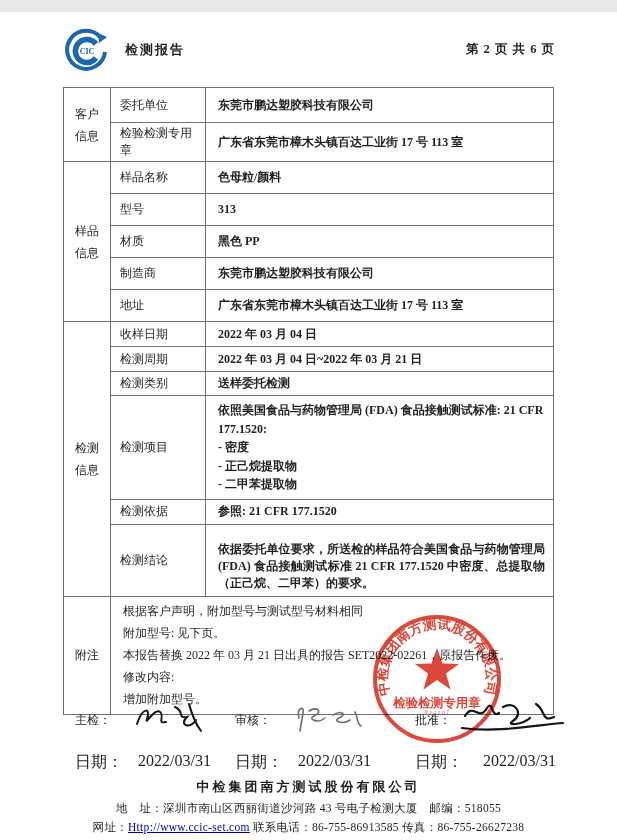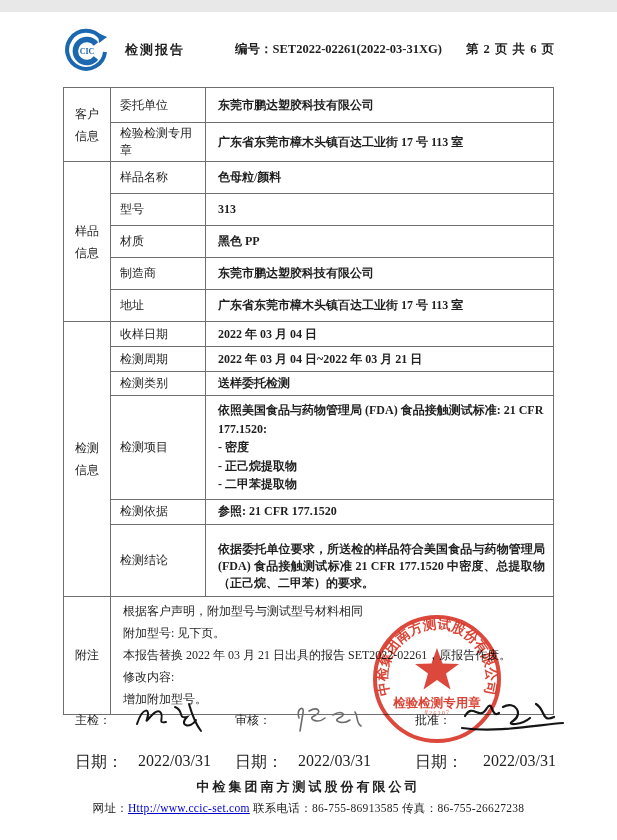--- a/index.html
+++ b/index.html
@@ -57,21 +57,20 @@
 <div class="page">
 
   <div class="hdr">
     <svg class="logo" viewBox="0 0 44 44">
       <path d="M36 10 A19 19 0 1 0 40 24" fill="none" stroke="#1b67b0" stroke-width="4"></path>
       <polygon points="33,5 42,9 34,15" fill="#1b67b0"></polygon>
       <path d="M31 16 A11.5 11.5 0 1 0 31 30" fill="none" stroke="#1b67b0" stroke-width="5.5"></path>
       <text x="22" y="25.5" text-anchor="middle" font-size="8" font-weight="bold" fill="#1b67b0" font-family="Liberation Serif, DejaVu Serif, serif">CIC</text>
     </svg>
     <div class="hdr-title">检测报告</div>
-    <div class="hdr-no"><span>编号：</span><span>SET2022-02261(2022-03-31XG)</span></div>
     <div class="hdr-page">第 2 页 共 6 页</div>
   </div>
 
   <table class="report-table">
     <colgroup>
         <col class="c1">
         <col class="c2">
         <col class="c3">
       </colgroup>
     <tbody>
@@ -191,17 +190,20 @@
     <span class="date-val dv1">2022/03/31</span>
     <span class="date-label dl2">日期：</span>
     <span class="date-val dv2">2022/03/31</span>
     <span class="date-label dl3">日期：</span>
     <span class="date-val dv3">2022/03/31</span>
   </div>
 
   <div class="footer">
     <div class="f-company">中检集团南方测试股份有限公司</div>
     <div class="f-line">
+      <span>地　址：</span><span>深圳市南山区西丽街道沙河路 43 号电子检测大厦</span><span>　邮编：</span><span>518055</span>
+    </div>
+    <div class="f-line">
       <span>网址：</span><a href="#" class="f-link">Http://www.ccic-set.com</a><span> 联系电话：</span><span>86-755-86913585</span><span> 传真：</span><span>86-755-26627238</span>
     </div>
   </div>
 
 </div>
 
 </body></html>

